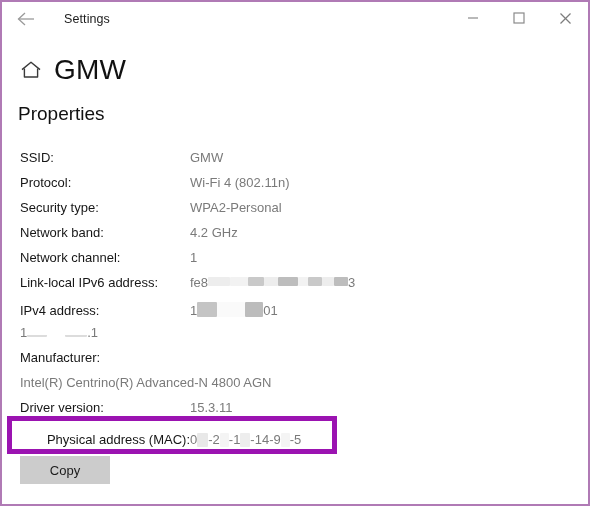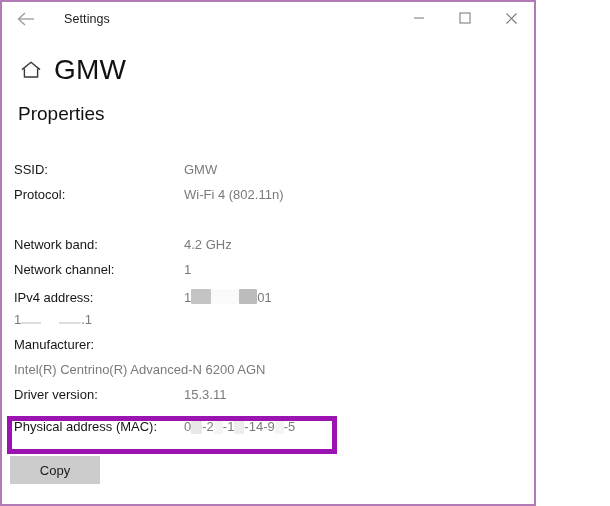--- a/index.html
+++ b/index.html
@@ -11,21 +11,21 @@
     width: 610px;
     height: 506px;
     font-family: "Liberation Sans", sans-serif;
     overflow: hidden;
   }
 
   
   .window {
     position: absolute;
     left: 0; top: 0;
-    width: 536px;
+    width: 590px;
     height: 506px;
     box-sizing: border-box;
     border: 2px solid #b07ab5;
     background: #ffffff;
   }
 
   
   .titlebar {
     position: relative;
     height: 34px;
@@ -91,24 +91,23 @@
     margin: 16px 12px 0 16px;
     font-size: 19px;
     color: #111111;
     font-weight: 400;
     line-height: 1;
   }
 
   
   .props {
     position: absolute;
-    left: 12px;
+    left: 18px;
     top: 148px;
     width: 560px;
-    margin-top: 12px;
   }
   .prop-row {
     display: flex;
     align-items: baseline;
     height: 25px;
   }
   .prop-label {
     width: 170px;
     flex: 0 0 170px;
     font-size: 13px;
@@ -153,21 +152,21 @@
     height: 38px;
     box-sizing: border-box;
     border: 5px solid #9b13b1;
     background: transparent;
     z-index: 5;
   }
 
   
   .copy-btn {
     position: absolute;
-    left: 8px;
+    left: 18px;
     top: 454px;
     width: 90px;
     height: 28px;
     background: #cccccc;
     border: none;
     font-family: "Liberation Sans", sans-serif;
     font-size: 13px;
     color: #1b1b1b;
     padding: 4px;
     z-index: 2;
@@ -233,32 +232,50 @@
       <div class="prop-label">SSID:</div>
       <div class="prop-value">GMW</div>
     </div>
 
     <div class="prop-row">
       <div class="prop-label">Protocol:</div>
       <div class="prop-value">Wi-Fi 4 (802.11n)</div>
     </div>
 
     <div class="prop-row">
+      <div class="prop-label">Security type:</div>
+      <div class="prop-value">WPA2-Personal</div>
     </div>
 
     <div class="prop-row">
       <div class="prop-label">Network band:</div>
       <div class="prop-value">4.2 GHz</div>
     </div>
 
     <div class="prop-row">
       <div class="prop-label">Network channel:</div>
       <div class="prop-value">1</div>
     </div>
 
+    <div class="prop-row">
+      <div class="prop-label">Link-local IPv6 address:</div>
+      <div class="prop-value">
+        <span>fe8</span>
+        <span class="redact redact-bar redact-faint" style="width:22px"></span>
+        <span class="redact redact-bar redact-light" style="width:18px"></span>
+        <span class="redact redact-bar redact-mid" style="width:16px"></span>
+        <span class="redact redact-bar redact-faint" style="width:14px"></span>
+        <span class="redact redact-bar redact-dark" style="width:20px"></span>
+        <span class="redact redact-bar redact-light" style="width:10px"></span>
+        <span class="redact redact-bar redact-mid" style="width:14px"></span>
+        <span class="redact redact-bar redact-faint" style="width:12px"></span>
+        <span class="redact redact-bar redact-dark" style="width:14px"></span>
+        <span>3</span>
+      </div>
+    </div>
 
     <div class="prop-row">
       <div class="prop-label">IPv4 address:</div>
       <div class="prop-value">
         <span>1</span>
         <span class="redact" style="width:20px;height:15px;background:#c4c4c4;position:relative;top:2px;"></span>
         <span class="redact" style="width:28px;height:15px;background:#fafafa;position:relative;top:2px;"></span>
         <span class="redact" style="width:18px;height:15px;background:#bcbcbc;position:relative;top:2px;"></span>
         <span>01</span>
       </div>
@@ -272,29 +289,29 @@
         <span class="redact redact-under" style="width:22px"></span>
         <span>.1</span>
       </div>
     </div>
 
     <div class="prop-row">
       <div class="prop-label">Manufacturer:</div>
     </div>
 
     <div class="prop-row">
-      <div class="prop-value">Intel(R) Centrino(R) Advanced-N 6200 AGN</div>
+      <div class="prop-value">Intel(R) Centrino(R) Advanced-N 4800 AGN</div>
     </div>
 
     <div class="prop-row">
       <div class="prop-label">Driver version:</div>
       <div class="prop-value">15.3.11</div>
     </div>
 
-    <div class="prop-row" style="height:29px;align-items:center;">
+    <div class="prop-row" style="height:29px;align-items:center;text-align:right;">
       <div class="prop-label">Physical address (MAC):</div>
       <div class="prop-value" style="align-items:center;">
         <span>0</span>
         <span class="redact" style="width:11px;height:14px;background:#e8e8e8;"></span>
         <span>-2</span>
         <span class="redact" style="width:9px;height:14px;background:#f4f4f4;"></span>
         <span>-1</span>
         <span class="redact" style="width:10px;height:14px;background:#ededed;"></span>
         <span>-14-9</span>
         <span class="redact" style="width:9px;height:14px;background:#f4f4f4;"></span>

